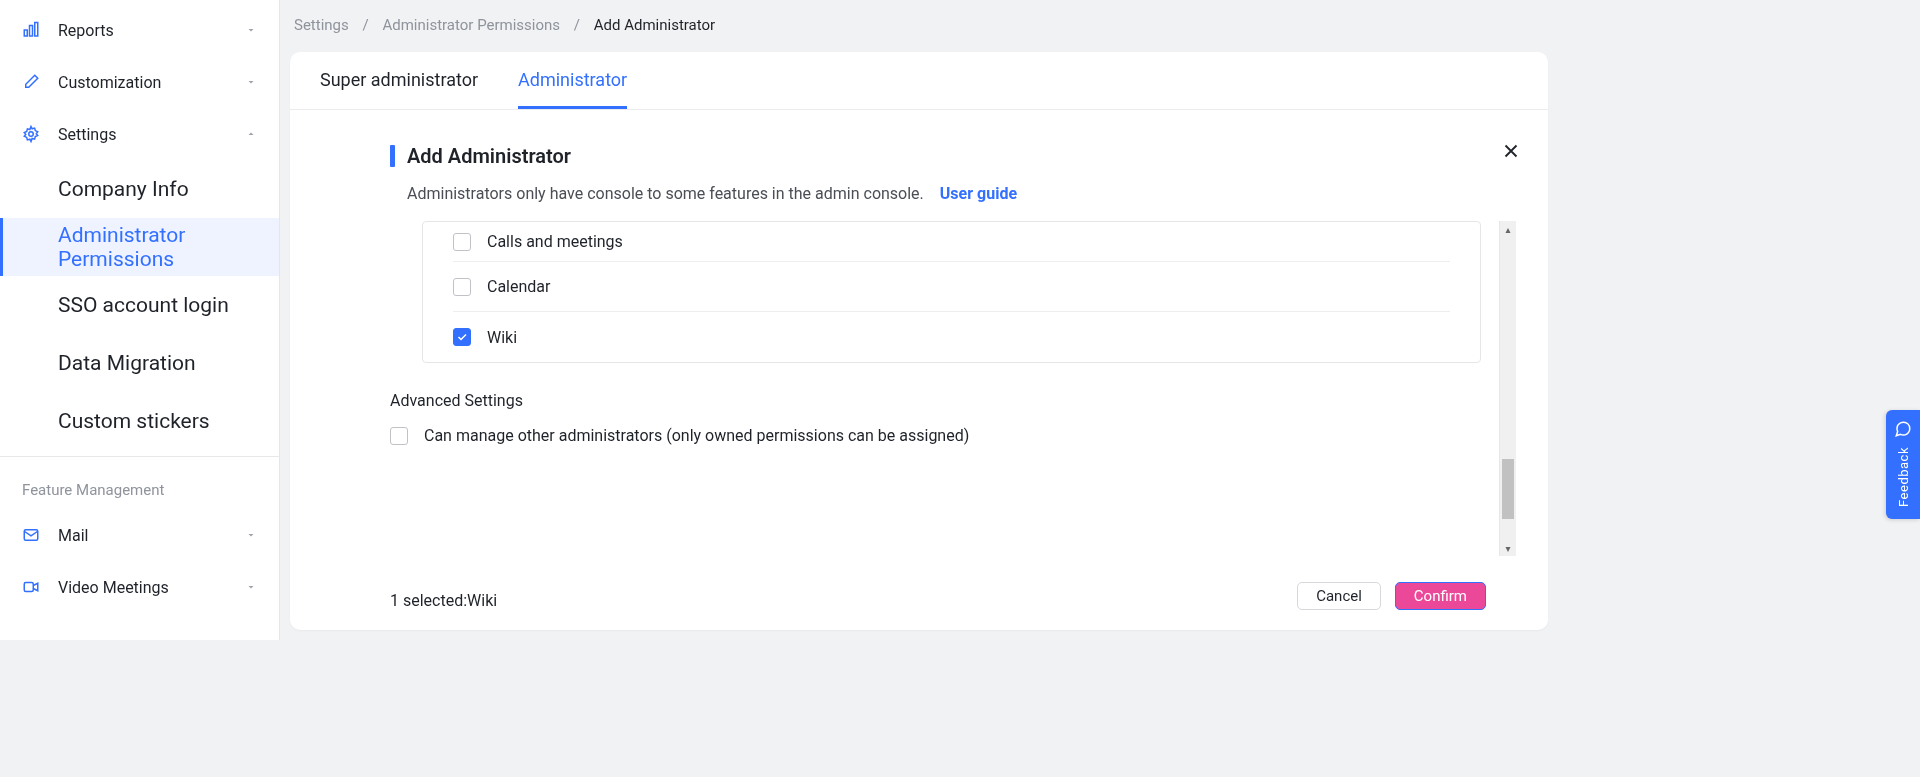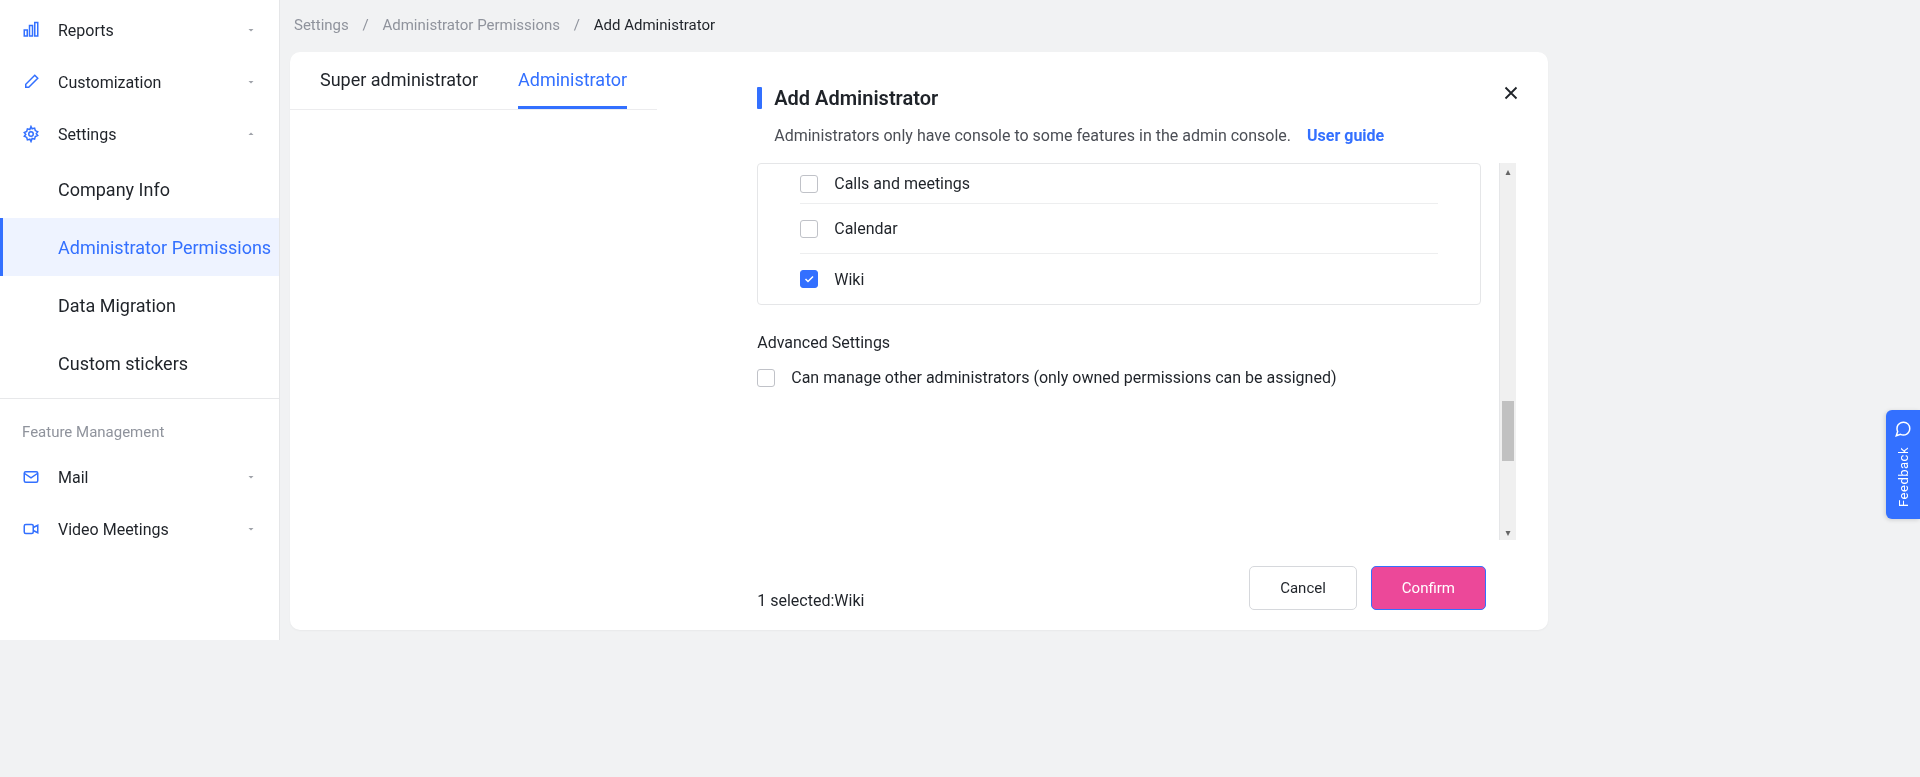--- a/index.html
+++ b/index.html
@@ -47,21 +47,21 @@
   }
   .side-item .chev {
     margin-left: auto;
     color: #9fa2a9;
   }
   .side-sub {
     padding-left: 58px;
     height: 58px;
     display: flex;
     align-items: center;
-    font-size: 18px;
+    font-size: 21px;
     color: #1f2329;
     cursor: pointer;
   }
   .side-sub.active {
     background: #eef3ff;
     color: #3370ff;
     position: relative;
   }
   .side-sub.active::before {
     content: "";
@@ -94,21 +94,21 @@
   }
   .crumb-row .crumb-cur { color: #1f2329; }
   .crumb-sep { padding: 0 10px; }
   .panel {
     margin: 2px 10px 10px 10px;
     background: #ffffff;
     border-radius: 10px;
     box-shadow: 0 1px 2px rgba(0,0,0,0.04);
     flex: 1;
     display: flex;
-    flex-direction: row;
+    flex-direction: column;
     min-height: 0;
   }
   .tabs {
     display: flex;
     padding: 0 30px;
     border-bottom: 1px solid #ececee;
     gap: 40px;
     height: 58px;
     align-items: flex-end;
   }
@@ -173,22 +173,23 @@
     display: flex;
   }
   .scroll-area {
     flex: 1;
     overflow: hidden;
     padding-right: 18px;
   }
   .perm-box {
     border: 1px solid #e5e6e8;
     border-radius: 4px;
-    padding: 0 42px;
+    padding: 0 30px;
     margin-bottom: 28px;
+    margin-left: 32px;
   }
   .perm-row {
     display: flex;
     align-items: center;
     gap: 16px;
     height: 50px;
     font-size: 16px;
     border-bottom: 1px solid #edeeef;
   }
   .perm-row:last-child { border-bottom: none; }
@@ -251,22 +252,22 @@
     align-items: flex-end;
     margin-top: 26px;
     padding-right: 30px;
   }
   .sel-count {
     font-size: 16px;
     color: #1f2329;
   }
   .footer .spacer { flex: 1; }
   .btn {
-    height: 44px;
-    padding: 0 30px;
+    height: 28px;
+    padding: 0 18px;
     border-radius: 5px;
     font-size: 15px;
     cursor: pointer;
     display: inline-flex;
     align-items: center;
     justify-content: center;
     margin-left: 14px;
   }
   .btn.secondary {
     background: #fff;
@@ -352,20 +353,23 @@
             <path d="M7 14l5-5 5 5z"></path>
           </svg>
       </span>
     </div>
 
     <div class="side-sub">
       <span>Company Info</span>
     </div>
     <div class="side-sub active">
       <span>Administrator Permissions</span>
+    </div>
+    <div class="side-sub">
+      <span>SSO account login</span>
     </div>
     <div class="side-sub">
       <span>Data Migration</span>
     </div>
     <div class="side-sub">
       <span>Custom stickers</span>
     </div>
 
     <div class="side-divider"></div>
 

